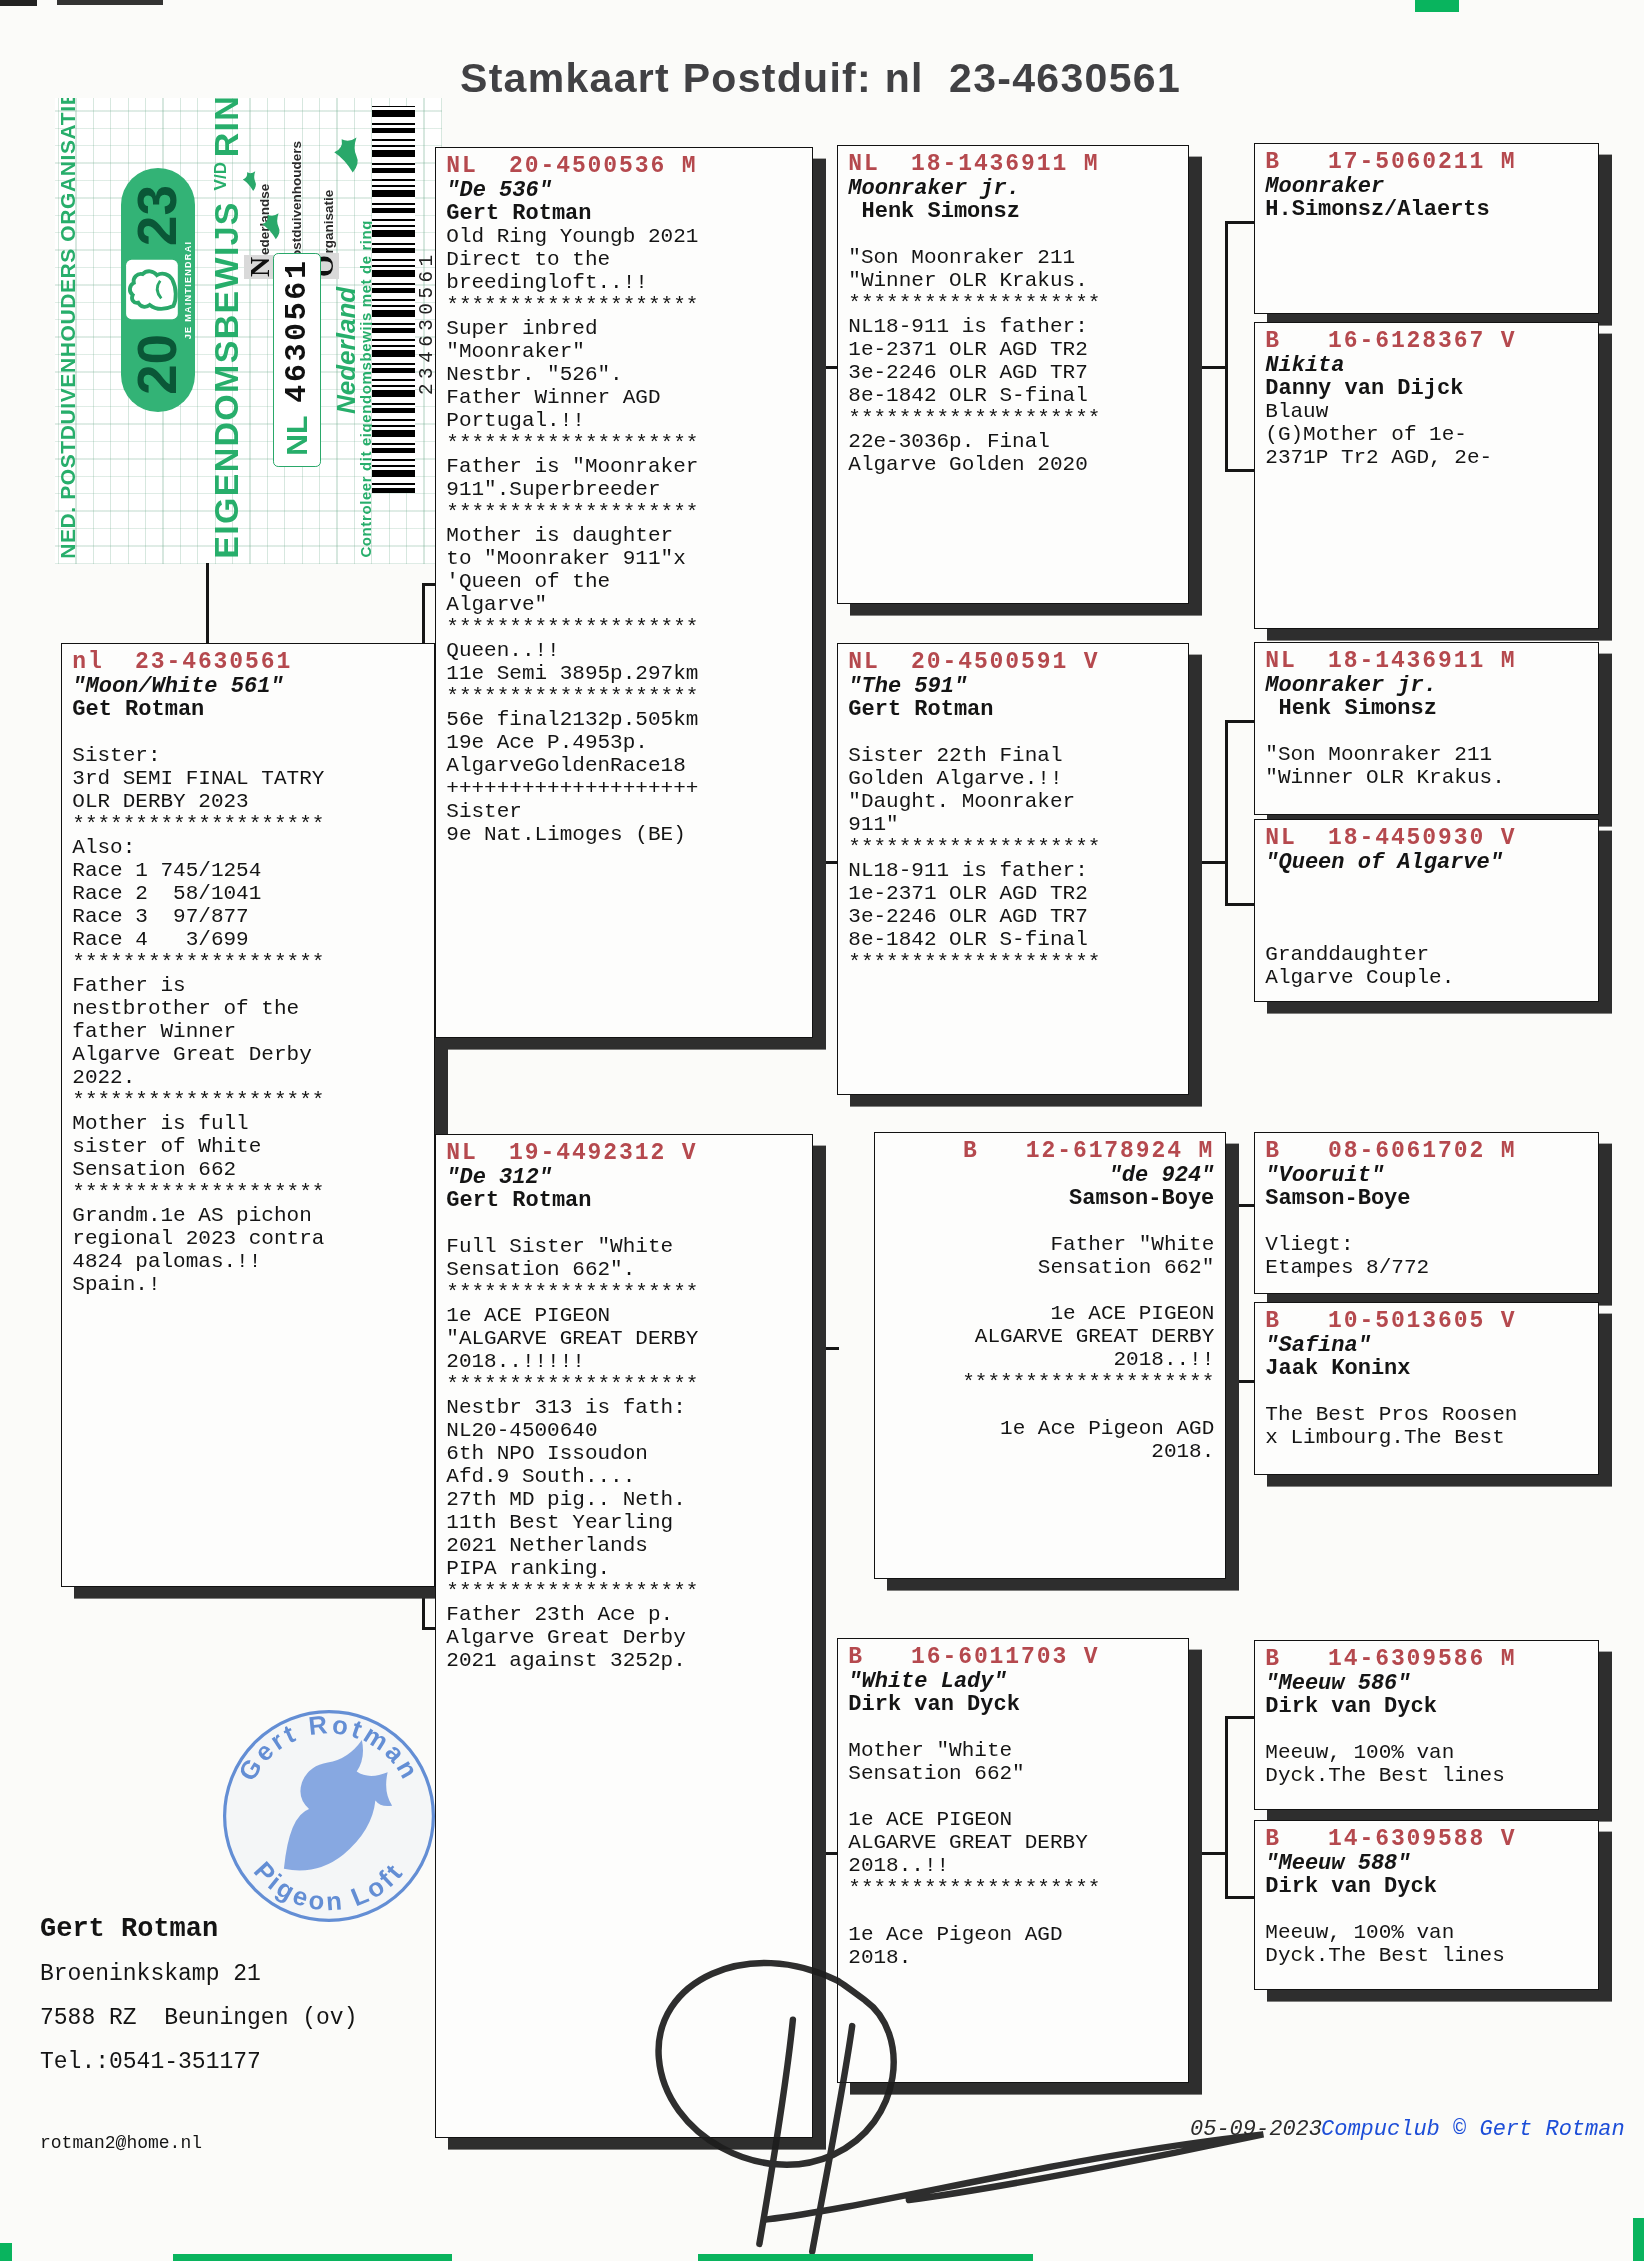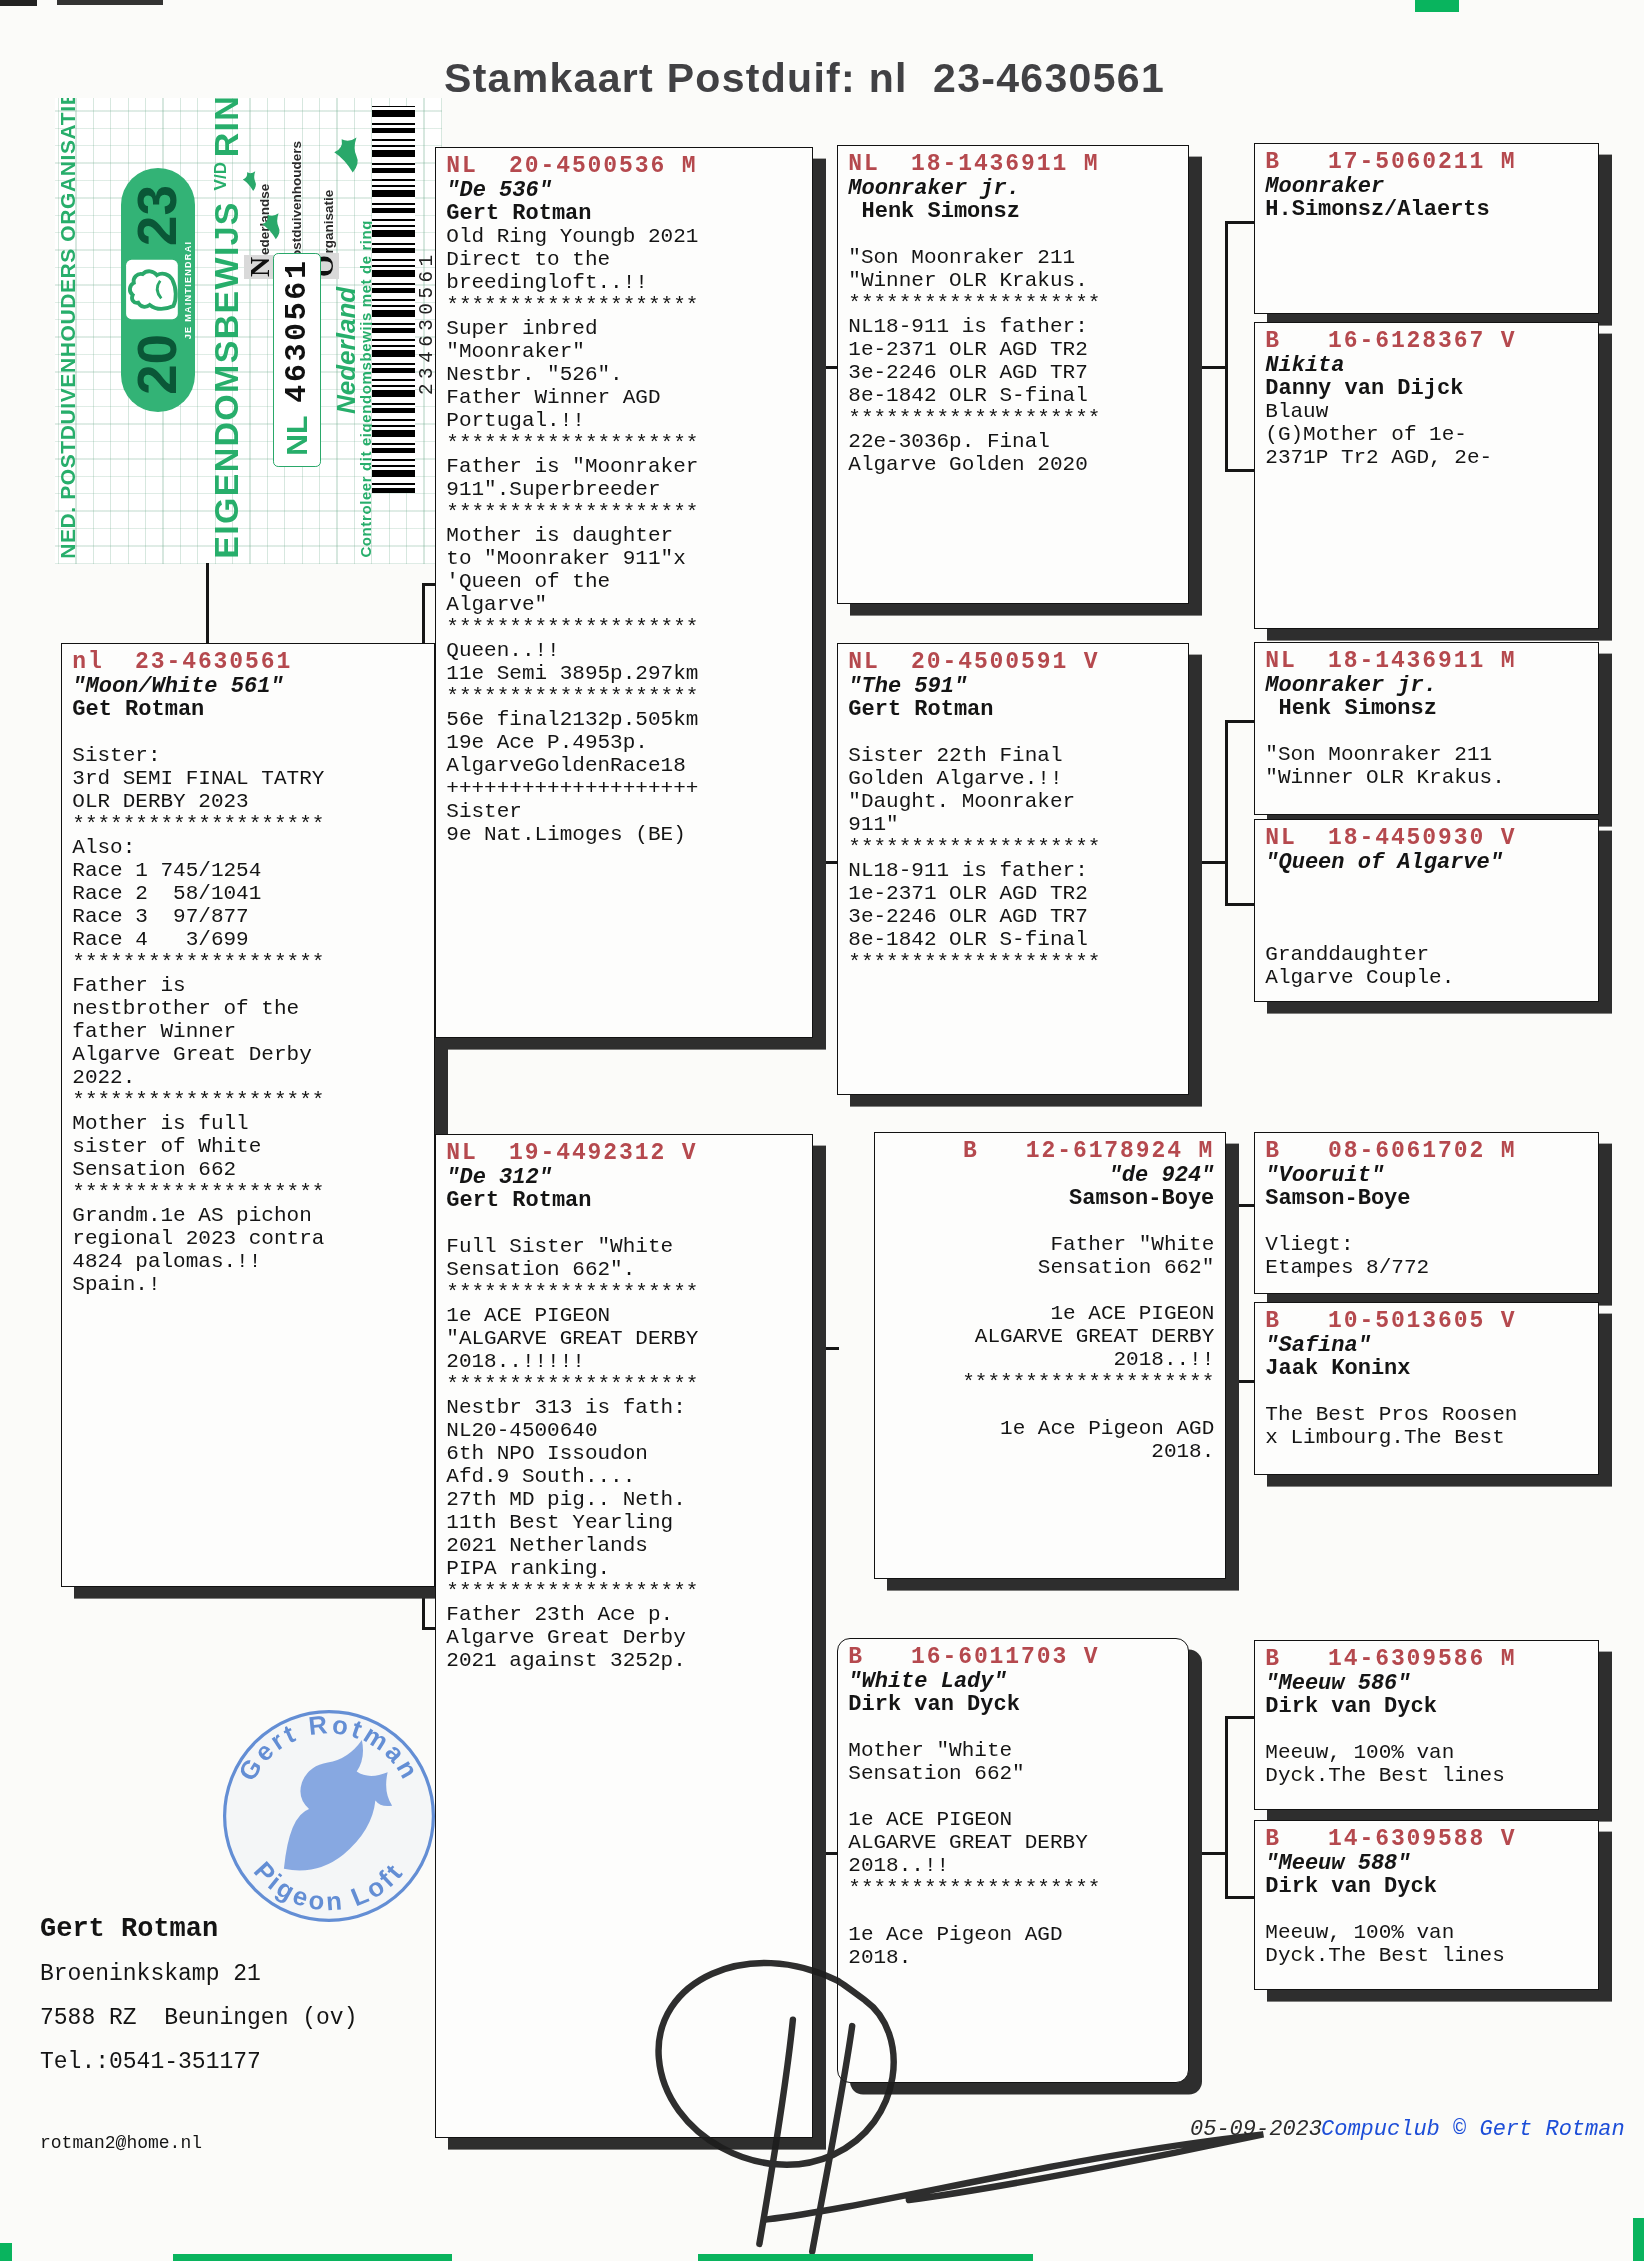--- a/index.html
+++ b/index.html
@@ -1,18 +1,18 @@
 <!DOCTYPE html>
 <html style="font-size:10.3px"><head>
 <meta charset="utf-8">
 <style>
   html,body{margin:0;padding:0;background:#e8e8e6;}
   .page{position:relative;width:1644px;height:2261px;background:#fbfbf9;overflow:hidden;
         font-family:"Liberation Mono",monospace;color:#141414;}
-  .title{position:absolute;left:444px;top:55px;font-family:"Liberation Sans",sans-serif;
+  .title{position:absolute;left:460px;top:55px;font-family:"Liberation Sans",sans-serif;
          font-size:41px;font-weight:600;color:#414144;letter-spacing:1.3px;white-space:pre;}
 
   
   .pbox{position:absolute;background:#fdfdfc;border:1.9px solid #121212;
         box-shadow:13px 11.6px 0 #2e2e2e;padding:5.2px 10.3px 6.4px;overflow:hidden;}
   .ring{font-weight:bold;color:#b5494e;font-size:23px;line-height:26px;white-space:pre;letter-spacing:1.9px;}
   .pname{font-weight:bold;font-style:italic;font-size:22px;line-height:23px;white-space:pre;}
   .breeder{font-weight:bold;font-size:22px;line-height:23px;white-space:pre;min-height:23px;}
   .plines{font-size:21px;line-height:23px;white-space:pre;}
 
@@ -294,21 +294,21 @@
 Sensation 662"
 
 1e ACE PIGEON
 ALGARVE GREAT DERBY
 2018..!!
 ********************
 
 1e Ace Pigeon AGD
 2018.</div>
   </div>
-  <div class="pbox" style="left:837px;top:1638px;width:329px;height:431px;border-radius:13px;">
+  <div class="pbox" style="left:837px;top:1638px;width:329px;height:431px;">
     <div class="ring">B   16-6011703 V</div>
     <div class="pname">"White Lady"</div>
     <div class="breeder">Dirk van Dyck</div>
     <div class="plines">
 Mother "White
 Sensation 662"
 
 1e ACE PIGEON
 ALGARVE GREAT DERBY
 2018..!!

